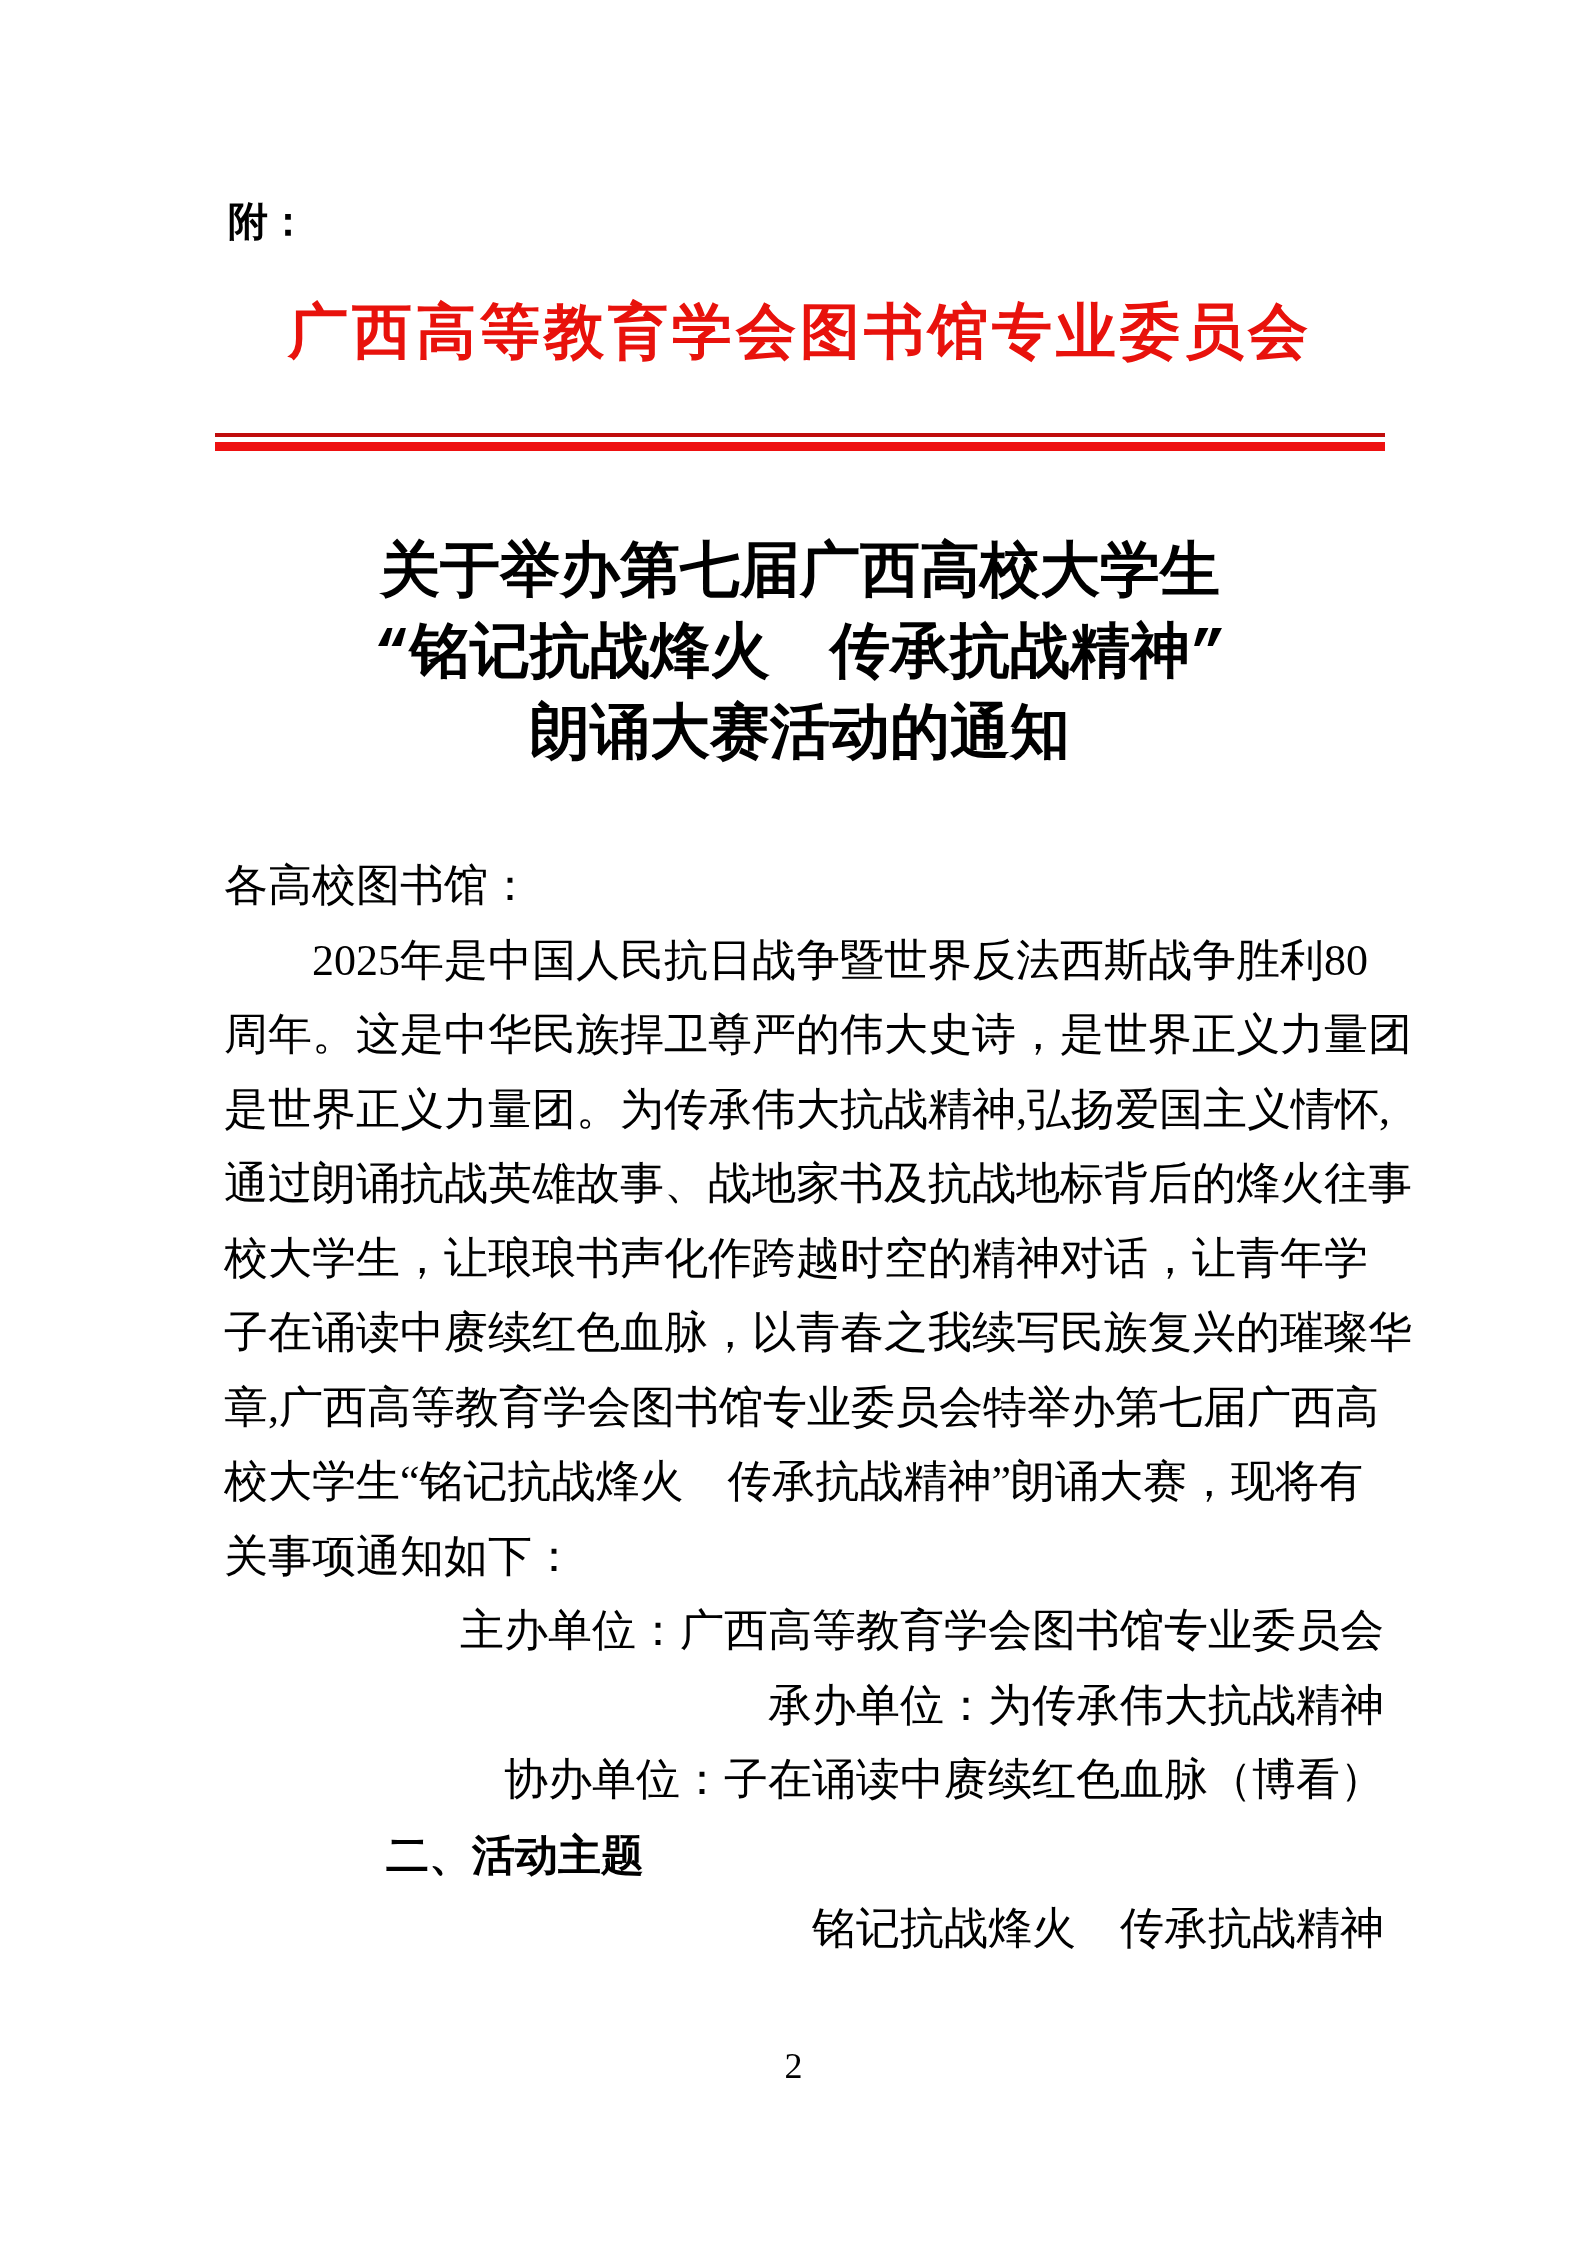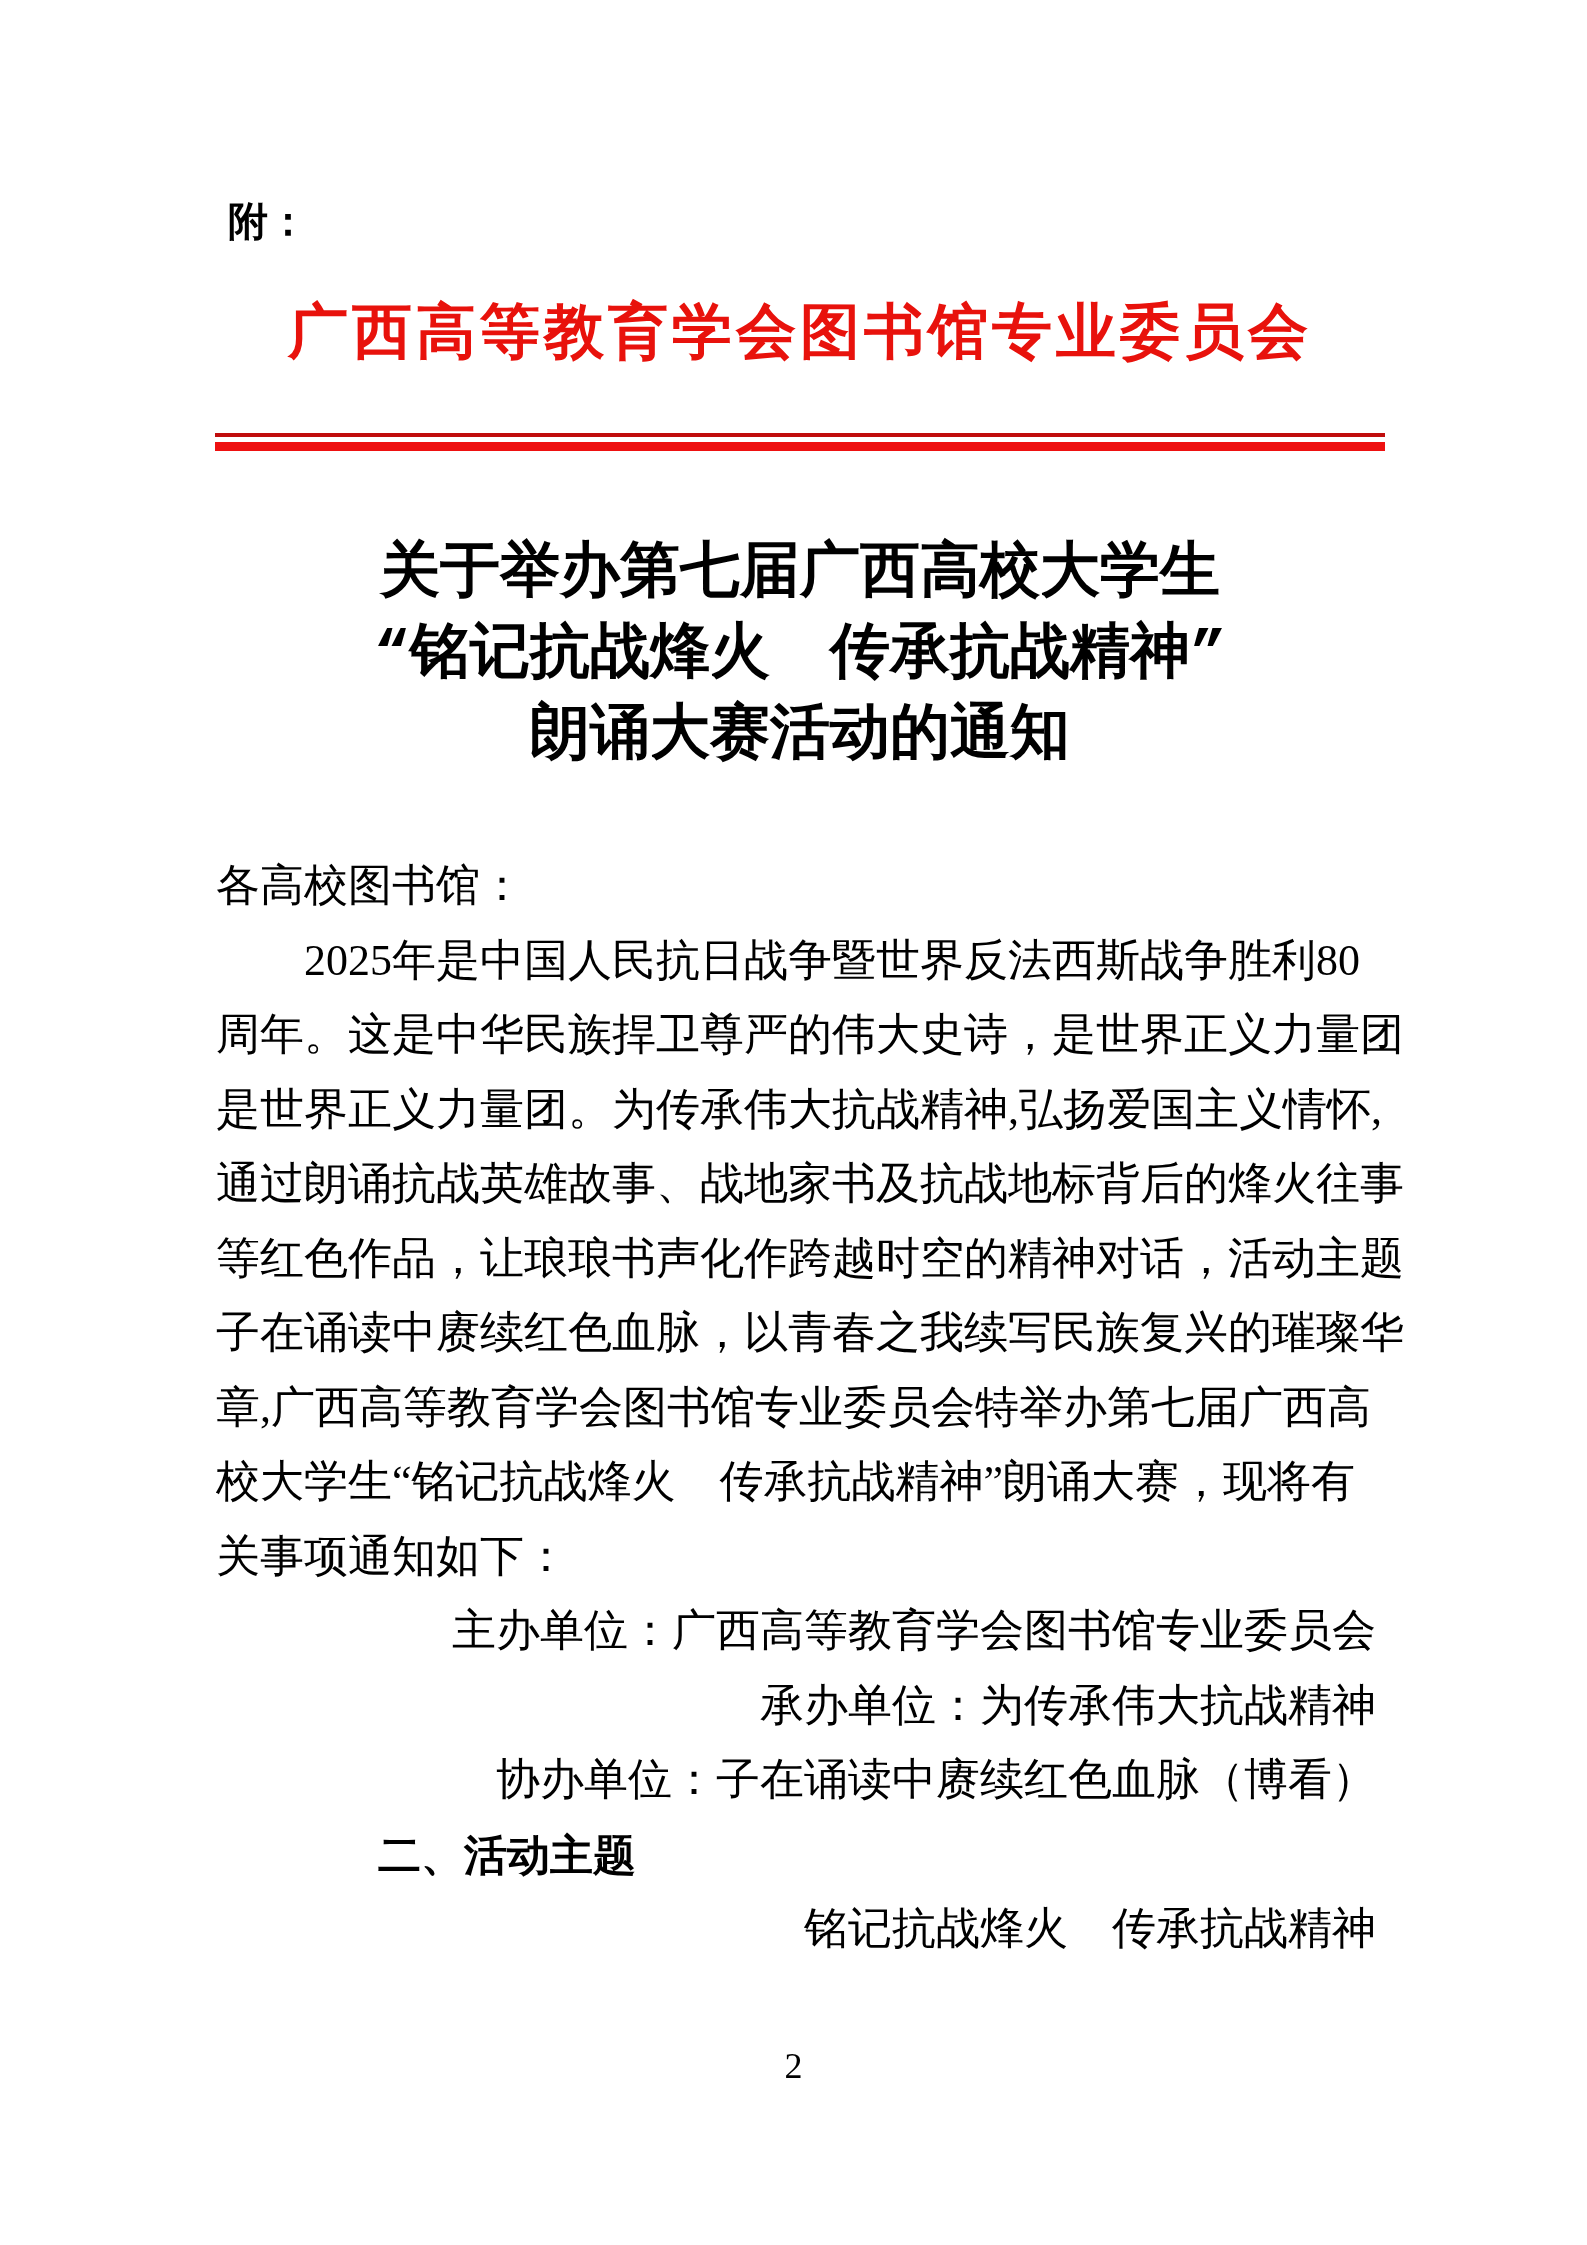--- a/index.html
+++ b/index.html
@@ -49,21 +49,21 @@
     top: 534px;
     width: 1190px;
     text-align: center;
     font-size: 60px;
     font-weight: bold;
     line-height: 81px;
     font-family: Liberation Mono, monospace;
   }
   .flow {
     position: absolute;
-    left: 216px;
+    left: 224px;
     top: 849px;
     width: 1160px;
     font-size: 44px;
     line-height: 74.5px;
     white-space: nowrap;
   }
   .bline { height: 74.5px; }
   .indent2 { text-indent: 88px; }
   .h1, .h2 {
     font-family: "Liberation Sans", "DejaVu Sans", sans-serif;
@@ -103,21 +103,21 @@
     <div class="dt-line">朗诵大赛活动的通知</div>
   </div>
 
   <div class="flow">
     <div class="bline">各高校图书馆：</div>
 
     <div class="bline indent2">2025年是中国人民抗日战争暨世界反法西斯战争胜利80</div>
     <div class="bline">周年。这是中华民族捍卫尊严的伟大史诗，是世界正义力量团</div>
     <div class="bline">是世界正义力量团。为传承伟大抗战精神,弘扬爱国主义情怀,</div>
     <div class="bline">通过朗诵抗战英雄故事、战地家书及抗战地标背后的烽火往事</div>
-    <div class="bline">等红色作品，让琅琅书声化作跨越时空的精神对话，活动主题</div>
+    <div class="bline">校大学生，让琅琅书声化作跨越时空的精神对话，让青年学</div>
     <div class="bline">子在诵读中赓续红色血脉，以青春之我续写民族复兴的璀璨华</div>
     <div class="bline">章,广西高等教育学会图书馆专业委员会特举办第七届广西高</div>
     <div class="bline">校大学生“铭记抗战烽火　传承抗战精神”朗诵大赛，现将有</div>
     <div class="bline">关事项通知如下：</div>
 
     <div class="bline org">主办单位：广西高等教育学会图书馆专业委员会</div>
     <div class="bline org">承办单位：为传承伟大抗战精神</div>
     <div class="bline org">协办单位：子在诵读中赓续红色血脉（博看）</div>
 
     <div class="bline h2" style="color: rgb(0, 0, 0);">二、活动主题</div>

